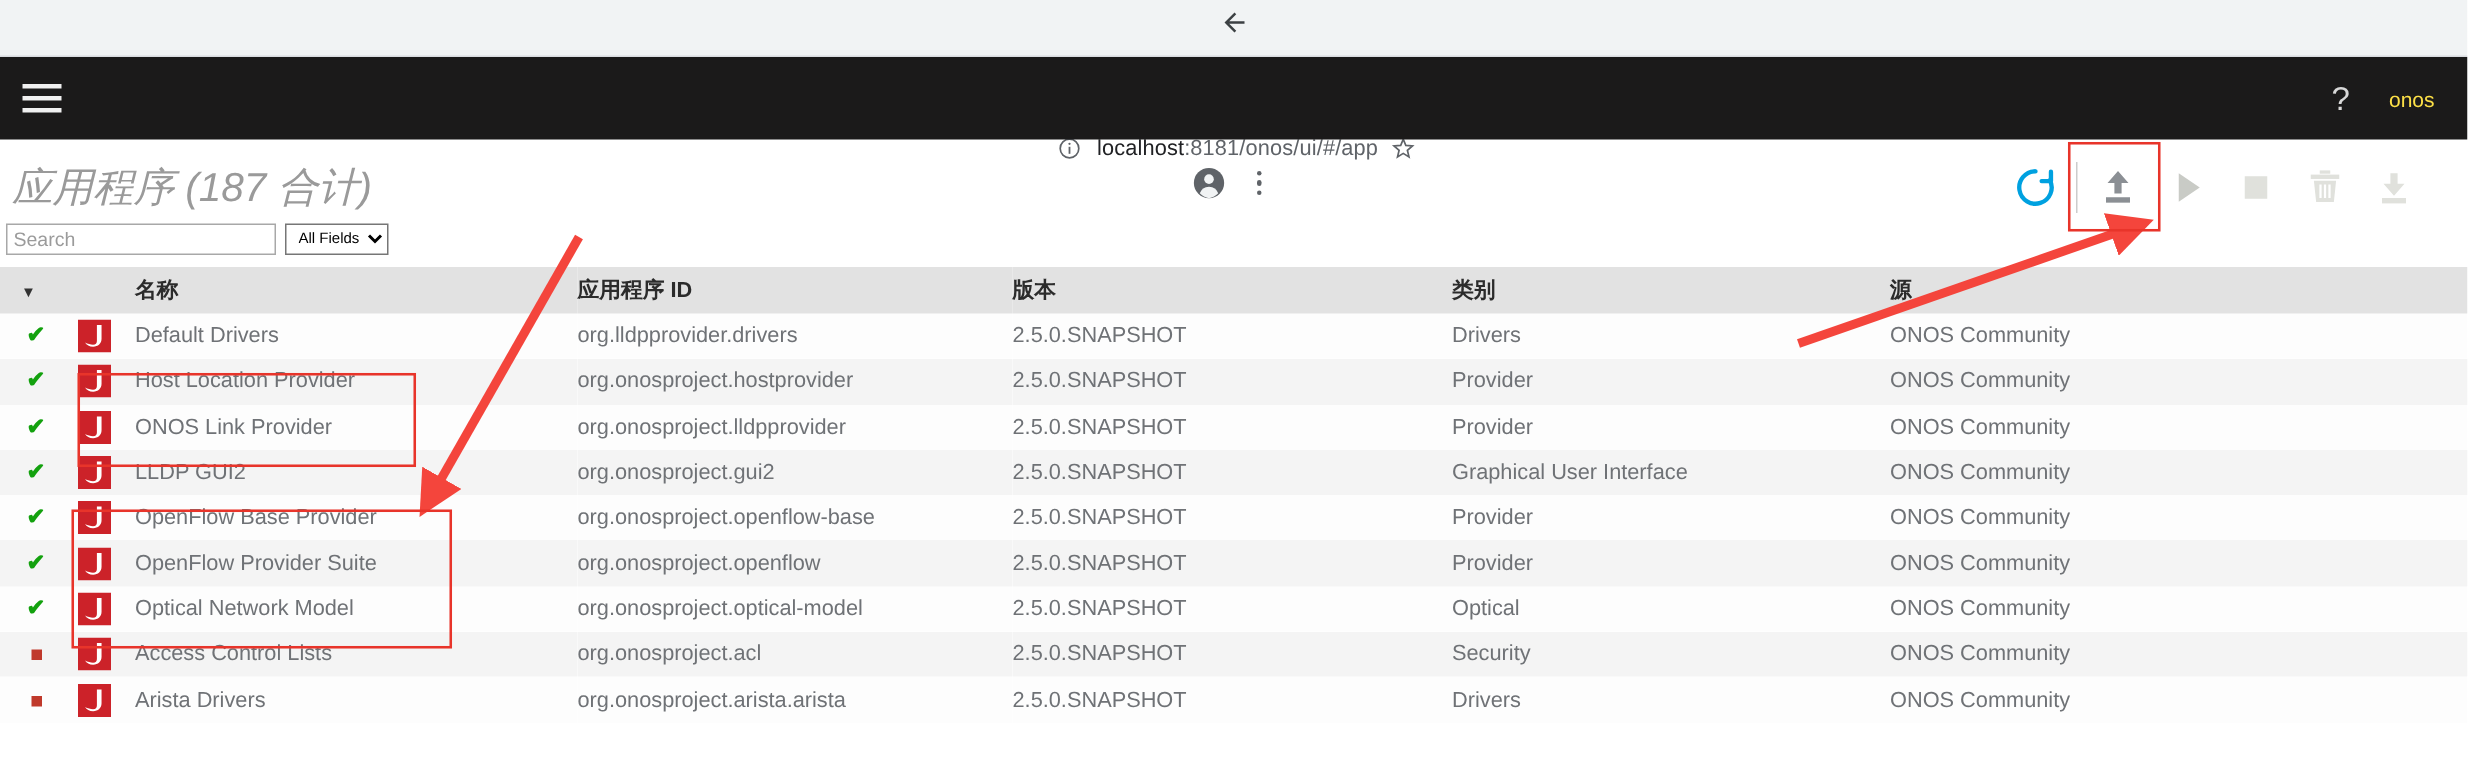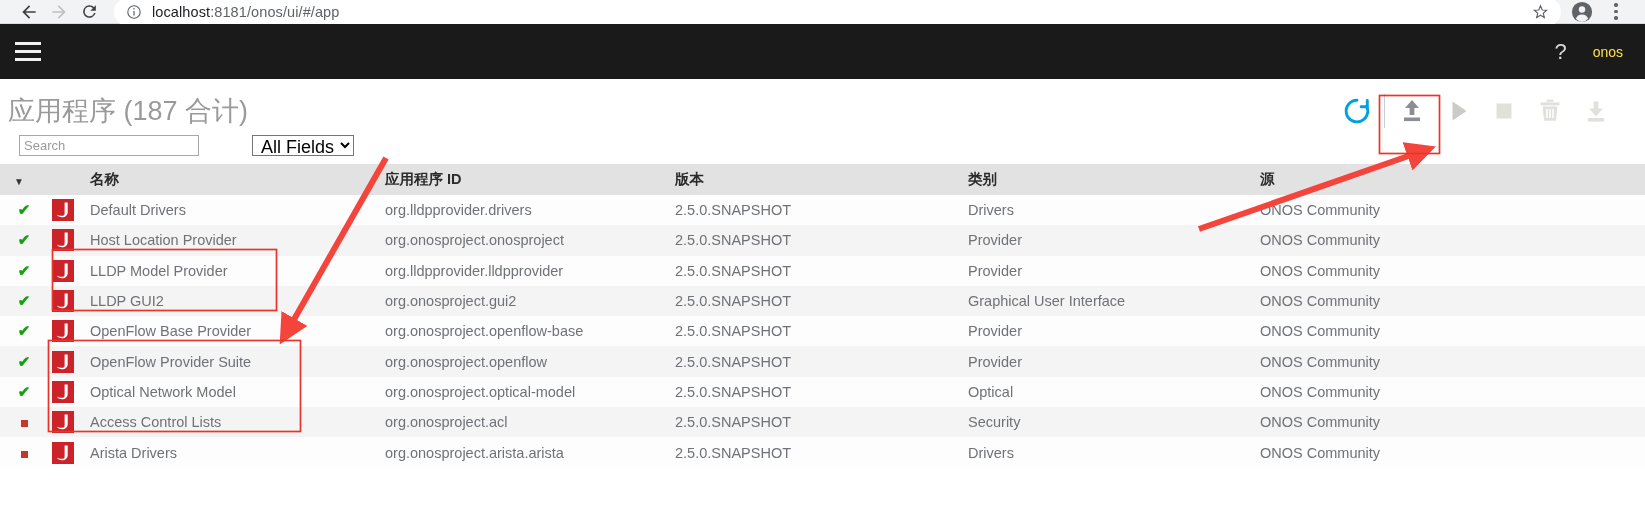--- a/index.html
+++ b/index.html
@@ -7,26 +7,27 @@
     margin: 0; padding: 0;
     width: 1645px; height: 517px;
     overflow: hidden;
     background: #ffffff;
     font-family: "Liberation Sans", sans-serif;
   }
 
   
   .browser-bar {
     position: relative;
-    height: 24px;
+    height: 38px;
     background: #f1f3f4;
     display: flex;
     align-items: center;
     padding: 0 14px;
     border-bottom: 1px solid #dadce0;
+    flex-direction: column;
   }
   .nav-btn {
     width: 30px; height: 30px;
     display: flex; align-items: center; justify-content: center;
     border-radius: 50%;
     flex: 0 0 auto;
   }
   .nav-btn svg { display: block; }
   .omnibox {
     flex: 1 1 auto;
@@ -104,51 +105,51 @@
     height: 50px;
     display: flex;
     align-items: center;
     padding: 14px 18px 0 8px;
   }
   .page-title {
     font-size: 27px;
     color: #9a9a9a;
     font-weight: normal;
     white-space: nowrap;
+    font-style: italic;
   }
   .title-spacer { flex: 1 1 auto; }
 
   .toolbar { display: flex; align-items: center; height: 58px; padding-right: 8px; }
   .tb-icon {
     width: 46px; height: 46px;
     display: flex; align-items: center; justify-content: center;
   }
   .tb-sep { width: 1px; height: 34px; background: #cccccc; margin: 0 4px; }
 
   .search-row {
     display: flex;
     align-items: center;
-    padding: 6px 0 8px 19px;
-    gap: 47px;
+    padding: 6px 0 8px 4px;
   }
   .search-input {
     width: 180px; height: 21px;
     border: 1px solid #a8a8a8;
     font-size: 13px;
     color: #333;
     padding: 0 4px;
     font-family: "Liberation Sans", sans-serif;
     background: #fff;
     outline: none;
   }
   .search-input::placeholder { color: #9b9b9b; }
   .field-select {
     height: 21px;
     margin-left: 6px;
-    font-size: 18px;
+    font-size: 10px;
     border: 1px solid #767676;
     background: #ffffff;
     color: #000;
     font-family: "Liberation Sans", sans-serif;
     padding: 0 2px 0 4px;
   }
 
   
   table.apps {
     width: 100%;
@@ -390,35 +391,35 @@
         </tr>
         <tr class="even">
           <td class="c-state"><span class="check">✔</span></td>
           <td>
             <svg class="app-icon" viewBox="0 0 22 22">
               <rect width="22" height="22" fill="#cc2229"></rect>
               <path d="M12.6 3.6h3.1v9.3c0 3.1-2.3 5.3-5.6 5.3-2.5 0-4.4-1.1-5.4-2.8 1.7 1 3.6 1.4 5.3 1.4 1.8 0 2.6-.8 2.6-2.4z" fill="#ffffff"></path>
             </svg>
           </td>
           <td class="c-name">Host Location Provider</td>
-          <td>org.onosproject.onosproject</td>
+          <td>org.onosproject.hostprovider</td>
           <td>2.5.0.SNAPSHOT</td>
           <td>Provider</td>
           <td>ONOS Community</td>
         </tr>
         <tr class="odd">
           <td class="c-state"><span class="check">✔</span></td>
           <td>
             <svg class="app-icon" viewBox="0 0 22 22">
               <rect width="22" height="22" fill="#cc2229"></rect>
               <path d="M12.6 3.6h3.1v9.3c0 3.1-2.3 5.3-5.6 5.3-2.5 0-4.4-1.1-5.4-2.8 1.7 1 3.6 1.4 5.3 1.4 1.8 0 2.6-.8 2.6-2.4z" fill="#ffffff"></path>
             </svg>
           </td>
-          <td class="c-name">LLDP Model Provider</td>
-          <td>org.lldpprovider.lldpprovider</td>
+          <td class="c-name">ONOS Link Provider</td>
+          <td>org.onosproject.lldpprovider</td>
           <td>2.5.0.SNAPSHOT</td>
           <td>Provider</td>
           <td>ONOS Community</td>
         </tr>
         <tr class="even">
           <td class="c-state"><span class="check">✔</span></td>
           <td>
             <svg class="app-icon" viewBox="0 0 22 22">
               <rect width="22" height="22" fill="#cc2229"></rect>
               <path d="M12.6 3.6h3.1v9.3c0 3.1-2.3 5.3-5.6 5.3-2.5 0-4.4-1.1-5.4-2.8 1.7 1 3.6 1.4 5.3 1.4 1.8 0 2.6-.8 2.6-2.4z" fill="#ffffff"></path>

